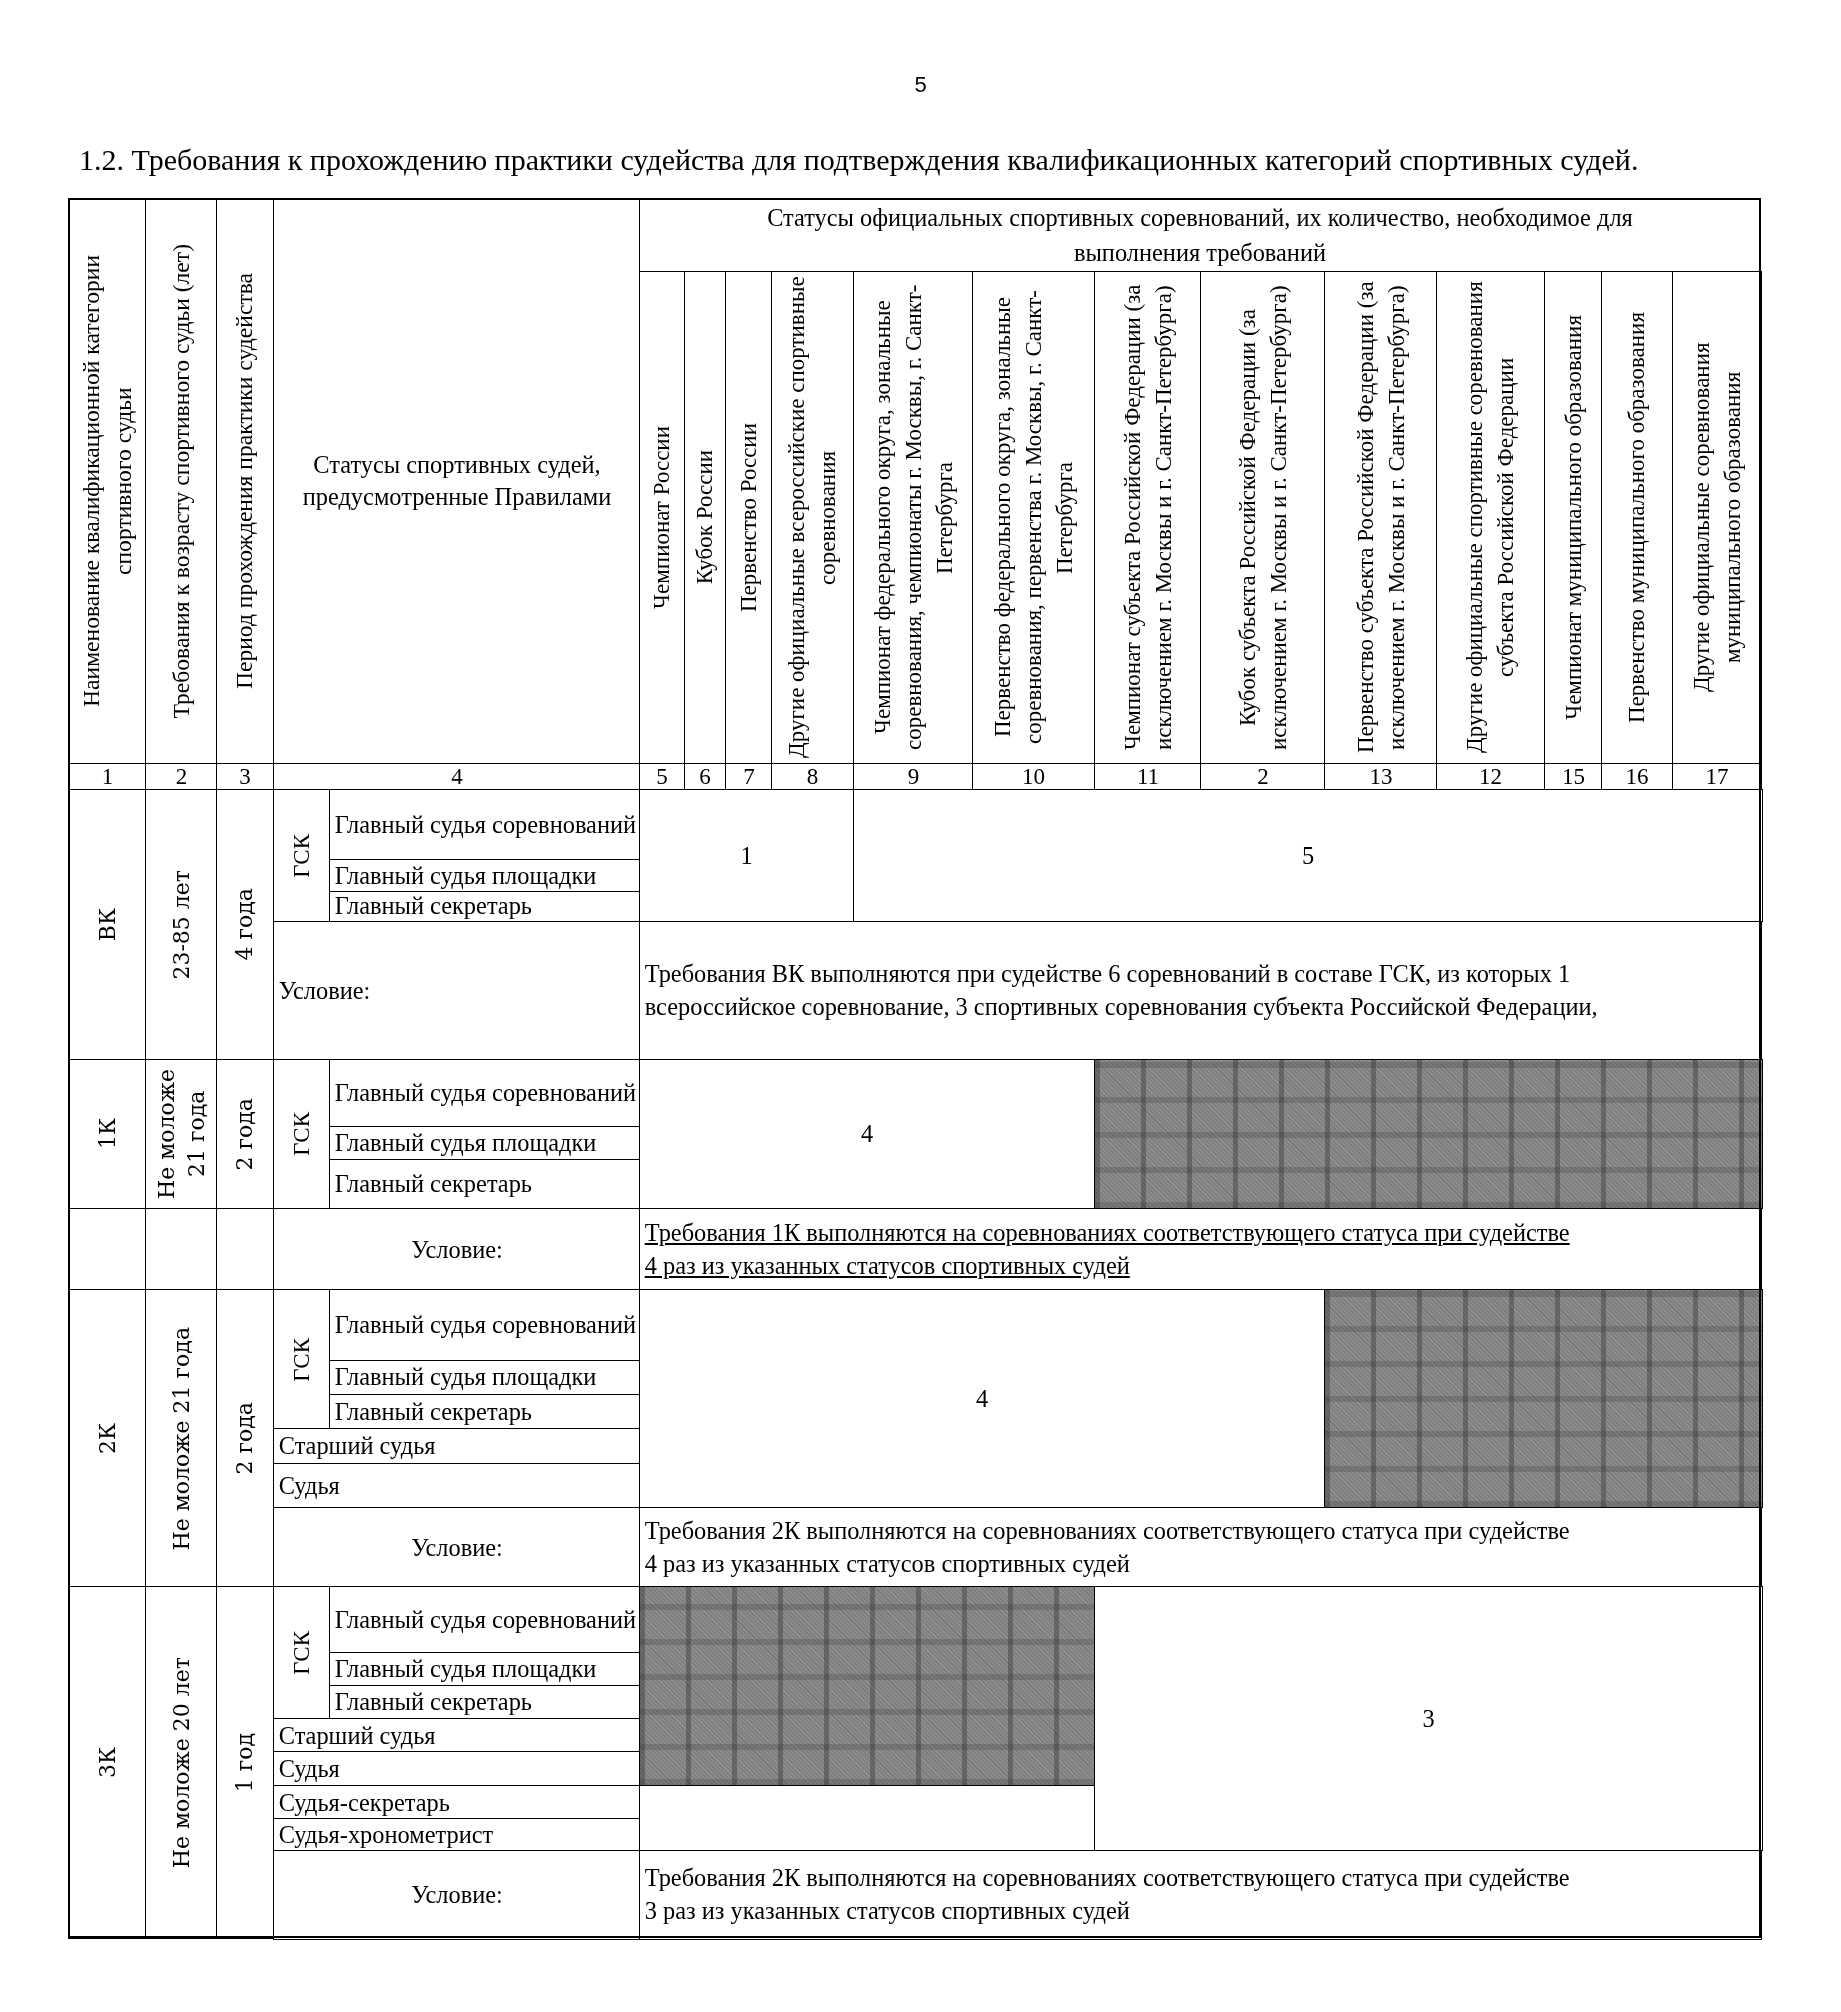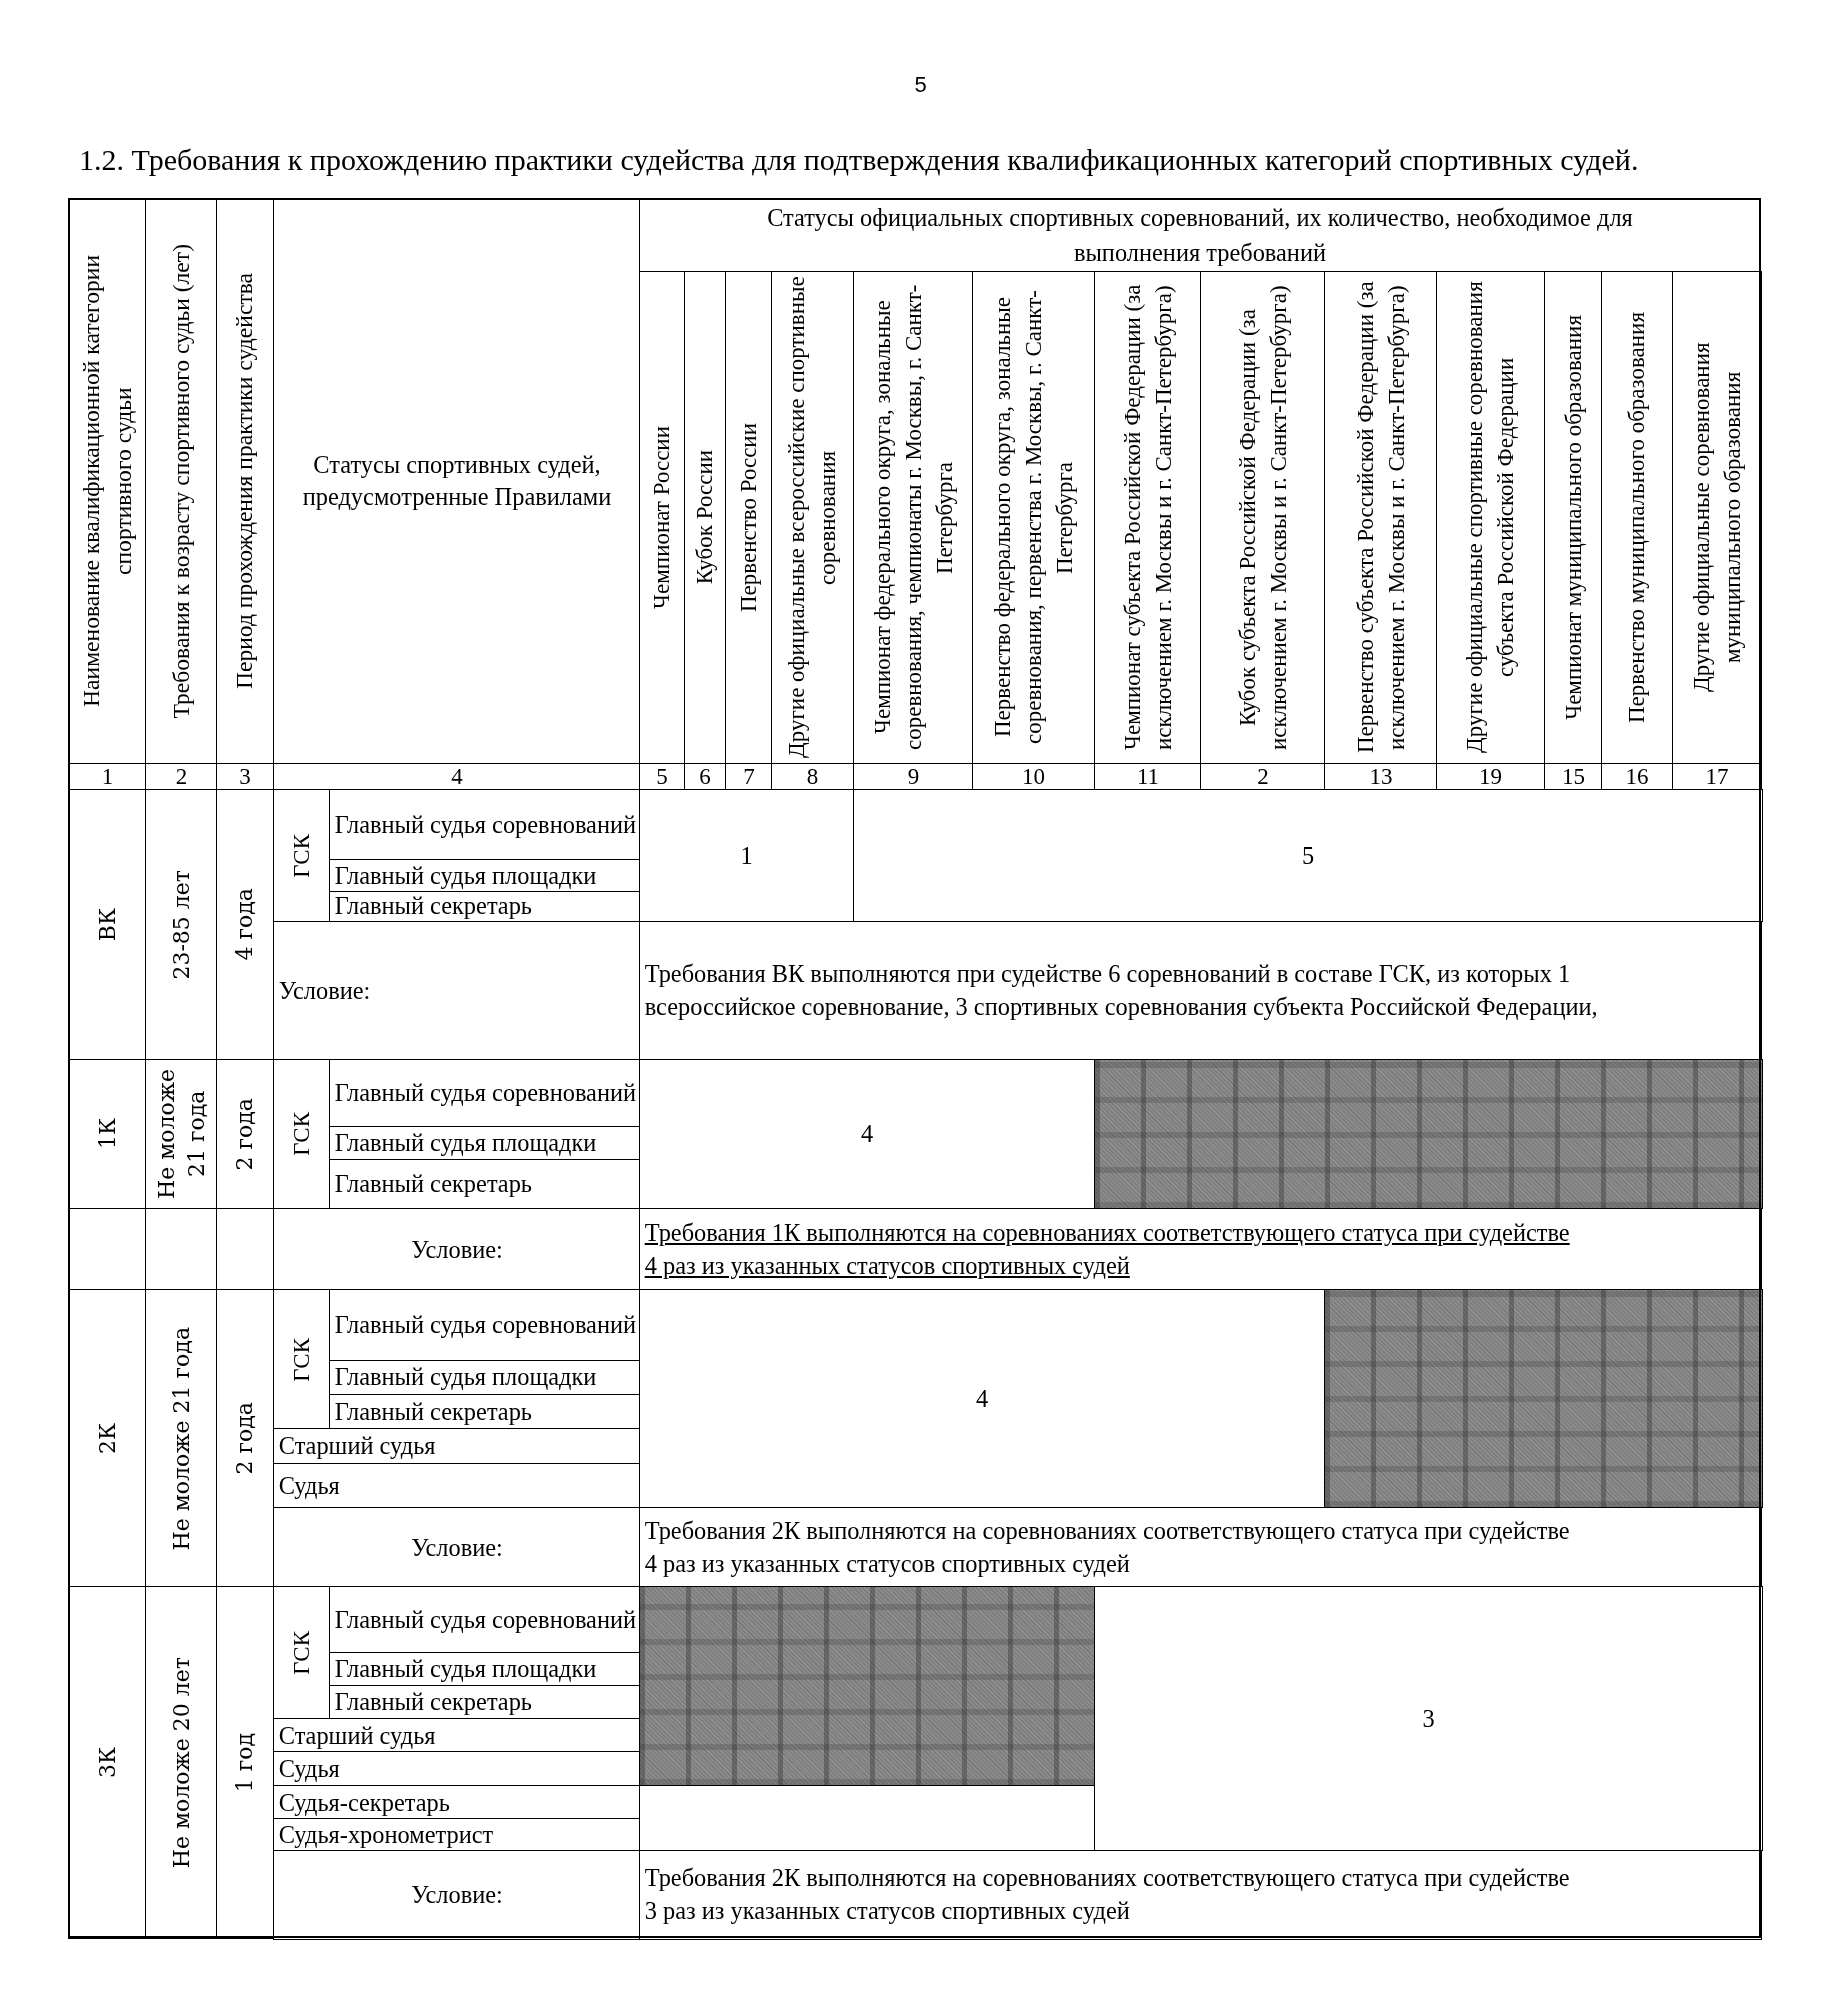--- a/index.html
+++ b/index.html
@@ -95,21 +95,21 @@
       <div class="cell " style="left:273px;top:763px;width:368px;height:28px;font-size:23px;">4</div>
       <div class="cell " style="left:639px;top:763px;width:46px;height:28px;font-size:23px;">5</div>
       <div class="cell " style="left:684px;top:763px;width:42px;height:28px;font-size:23px;">6</div>
       <div class="cell " style="left:725px;top:763px;width:48px;height:28px;font-size:23px;">7</div>
       <div class="cell " style="left:771px;top:763px;width:83px;height:28px;font-size:23px;">8</div>
       <div class="cell " style="left:853px;top:763px;width:121px;height:28px;font-size:23px;">9</div>
       <div class="cell " style="left:972px;top:763px;width:123px;height:28px;font-size:23px;">10</div>
       <div class="cell " style="left:1094px;top:763px;width:108px;height:28px;font-size:23px;">11</div>
       <div class="cell " style="left:1200px;top:763px;width:126px;height:28px;font-size:23px;">2</div>
       <div class="cell " style="left:1324px;top:763px;width:114px;height:28px;font-size:23px;">13</div>
-      <div class="cell " style="left:1436px;top:763px;width:109px;height:28px;font-size:23px;">19</div>
+      <div class="cell " style="left:1436px;top:763px;width:109px;height:28px;font-size:23px;">12</div>
       <div class="cell " style="left:1544px;top:763px;width:59px;height:28px;font-size:23px;">15</div>
       <div class="cell " style="left:1601px;top:763px;width:72px;height:28px;font-size:23px;">16</div>
       <div class="cell " style="left:1672px;top:763px;width:90px;height:28px;font-size:23px;">17</div>
     </div>
 
   <div id="body-rows">
       <div class="cell " style="left:68px;top:789px;width:79px;height:271px;">
         <div class="vert vtext" style="font-family: &quot;DejaVu Serif&quot;, serif; font-size: 22px;">ВК</div>
       </div>
       <div class="cell " style="left:145px;top:789px;width:73px;height:271px;">

